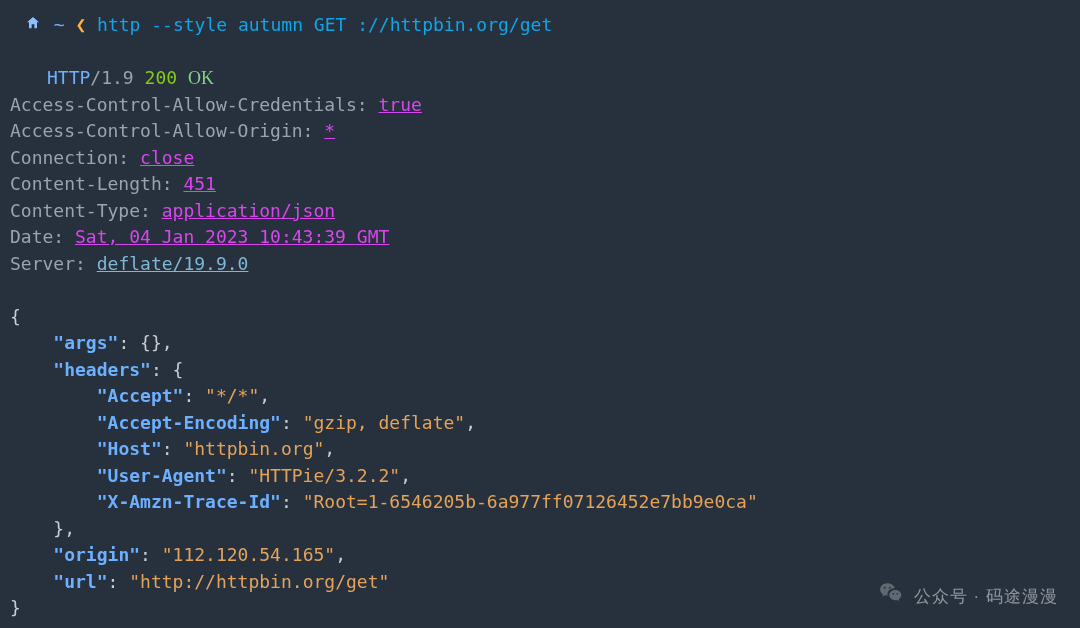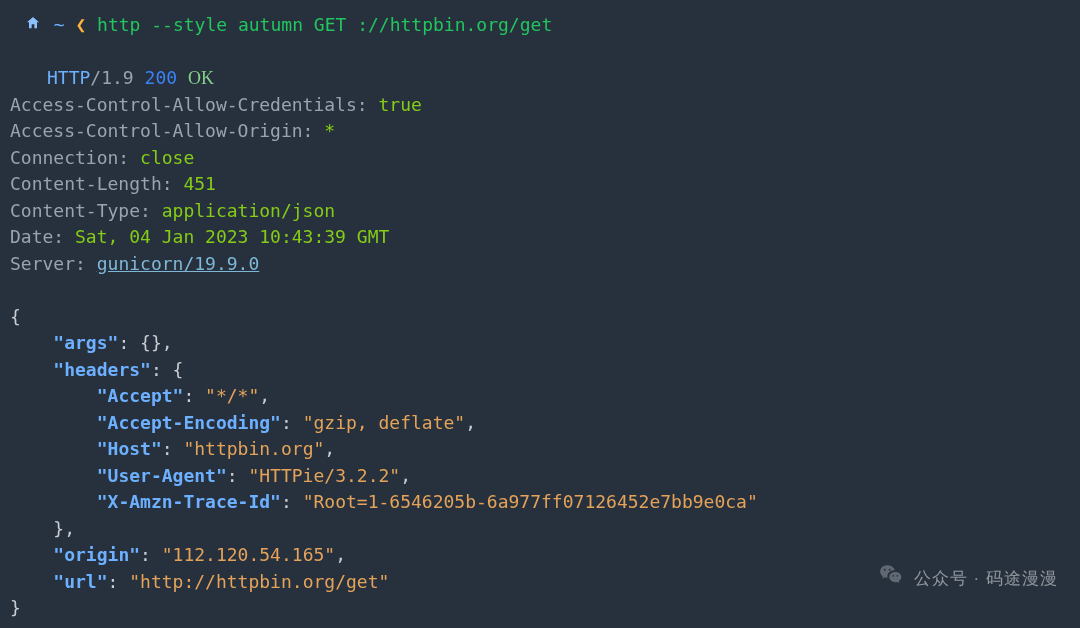--- a/index.html
+++ b/index.html
@@ -16,40 +16,40 @@
   }
   .terminal {
     box-sizing: border-box;
     padding: 12px 10px 12px 10px;
     white-space: pre;
   }
   .icon-apple { color: #bfc6ce; margin-right: 4px; }
   .icon-home  { color: #8cc0ff; margin-right: 2px; }
   .tilde      { color: #6db0ff; }
   .chevron    { color: #ffb23e; }
-  .cmd        { color: #22c55e; }
+  .cmd        { color: #0ea5e9; }
 
   .protocol   { color: #6db0ff; margin-left: 37px; }
   .slashgray  { color: #9aa4b0; }
-  .statusnum  { color: #3b82f6; }
+  .statusnum  { color: #84cc16; }
   .statusok   { color: #86d08a; font-family: Liberation Serif, serif; }
   .hdr-name   { color: #9aa4b0; text-align: center; }
-  .hdr-val-or { color: #84cc16; }
+  .hdr-val-or { color: #d946ef; text-decoration: underline; }
   .hdr-link   { color: #7fb7d6; text-decoration: underline; }
 
   .brace      { color: #c9cdd3; }
   .jkey       { color: #6db0ff; font-weight: bold; }
   .jstr       { color: #e5a35a; }
   .jpunc      { color: #c9cdd3; }
 
   
   .watermark {
     position: absolute;
     right: 22px;
-    bottom: 32px;
+    bottom: 14px;
     display: flex;
     align-items: center;
     gap: 10px;
     color: rgba(230,232,236,0.55);
     font-family: "PingFang SC","Hiragino Sans GB","Microsoft YaHei",sans-serif;
     font-size: 17px;
     letter-spacing: 1px;
     pointer-events: none;
   }
   .watermark svg { opacity: 0.55; }
@@ -61,21 +61,21 @@
         <path d="M12 3l9 8h-3v9h-4v-6h-4v6H6v-9H3z"></path>
       </svg></span> <span class="tilde">~</span> <span class="chevron">❮</span> <span class="cmd">http --style autumn GET ://httpbin.org/get</span>
 
 <span class="protocol">HTTP</span><span class="slashgray">/1.9</span> <span class="statusnum">200</span> <span class="statusok">OK</span>
 <span id="headers-block"><span class="hdr-name">Access-Control-Allow-Credentials:</span> <span class="hdr-val-or">true</span>
 <span class="hdr-name">Access-Control-Allow-Origin:</span> <span class="hdr-val-or">*</span>
 <span class="hdr-name">Connection:</span> <span class="hdr-val-or">close</span>
 <span class="hdr-name">Content-Length:</span> <span class="hdr-val-or">451</span>
 <span class="hdr-name">Content-Type:</span> <span class="hdr-val-or">application/json</span>
 <span class="hdr-name">Date:</span> <span class="hdr-val-or">Sat, 04 Jan 2023 10:43:39 GMT</span>
-<span class="hdr-name">Server:</span> <span class="hdr-link">gunicorn/19.9.0</span>
+<span class="hdr-name">Server:</span> <span class="hdr-link">deflate/19.9.0</span>
 </span>
 <span class="brace">{</span>
     <span class="jkey">"args"</span><span class="jpunc">:</span> <span class="jpunc" id="body-args">{}</span><span class="jpunc">,</span>
     <span class="jkey">"headers"</span><span class="jpunc">:</span> <span class="jpunc">{</span>
 <span id="body-headers">        <span class="jkey">"Accept"</span><span class="jpunc">:</span> <span class="jstr">"*/*"</span><span class="jpunc">,</span>
         <span class="jkey">"Accept-Encoding"</span><span class="jpunc">:</span> <span class="jstr">"gzip, deflate"</span><span class="jpunc">,</span>
         <span class="jkey">"Host"</span><span class="jpunc">:</span> <span class="jstr">"httpbin.org"</span><span class="jpunc">,</span>
         <span class="jkey">"User-Agent"</span><span class="jpunc">:</span> <span class="jstr">"HTTPie/3.2.2"</span><span class="jpunc">,</span>
         <span class="jkey">"X-Amzn-Trace-Id"</span><span class="jpunc">:</span> <span class="jstr">"Root=1-6546205b-6a977ff07126452e7bb9e0ca"</span>
 </span>    <span class="jpunc">},</span>

